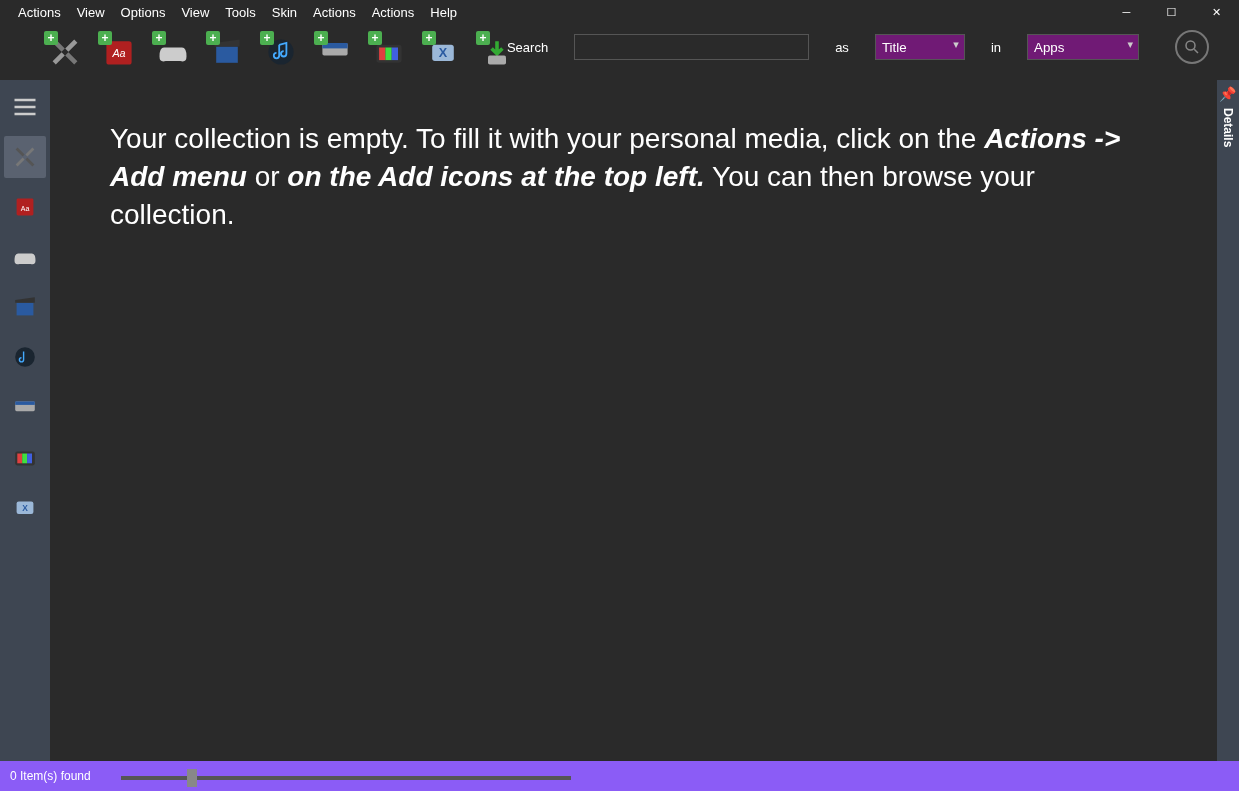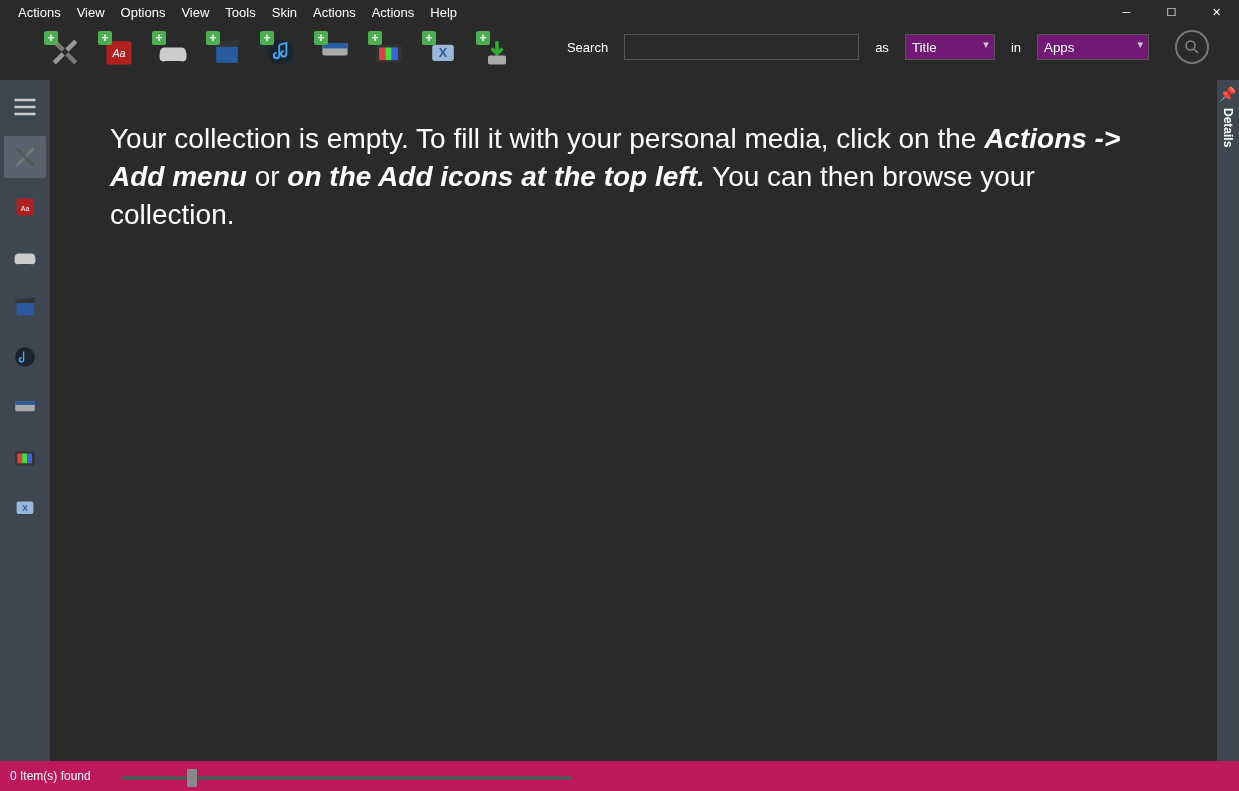--- a/index.html
+++ b/index.html
@@ -10,42 +10,42 @@
 .menubar .menu-item { padding:2px 8px; cursor:pointer;text-align:center; }
 .window-controls { position:absolute; right:0; top:0; display:flex; }
 .window-controls .wc { width:45px; height:24px; display:flex; align-items:center; justify-content:center; cursor:pointer; font-size:11px; }
 
 
 .toolbar { display:flex; align-items:center; height:56px; background:#2a2a2a; padding-left:38px; }
 .toolbar .tool-icon { width:54px; height:50px; display:flex; align-items:center; justify-content:center; cursor:pointer; position:relative; }
 .tool-icon svg { width:36px; height:36px; }
 .plus-badge { position:absolute; top:4px; left:6px; width:14px; height:14px; background:#4caf50; border-radius:2px; display:flex; align-items:center; justify-content:center; font-size:12px; font-weight:bold; color:#fff; }
 
-.search-area { position:absolute; right:30px; top:30px; display:flex; align-items:center; gap:16px; font-size:13px; }
+.search-area { position:absolute; right:30px; top:30px; display:flex; align-items:center; gap:26px; font-size:13px; }
 .search-area input[type=text] { width:235px; height:26px; background:#2a2a2a; border:1px solid #555; color:#fff; padding:0 6px; }
 .search-area select { height:26px; background:#701a75; border:1px solid #555; color:#fff; padding:0 20px 0 6px; appearance:none; position:relative; }
 .select-wrap { position:relative; display:inline-block; }
 .select-wrap::after { content:"▾"; position:absolute; right:6px; top:4px; pointer-events:none; font-size:11px; color:#ccc; }
 .search-btn { width:34px; height:34px; border-radius:50%; border:2px solid #777; display:flex; align-items:center; justify-content:center; cursor:pointer; margin-left:10px; }
 
 
 .main { display:flex; height:calc(100% - 80px - 30px); }
 .sidebar-left { width:50px; background:#3e4652; display:flex; flex-direction:column; align-items:center; padding-top:6px; gap:8px; }
 .sidebar-left .side-item { width:42px; height:42px; display:flex; align-items:center; justify-content:center; cursor:pointer; border-radius:2px; }
 .sidebar-left .side-item.active { background:#5a6270; }
 .content { flex:1; background:#2a2a2a; padding:40px 60px; }
 .empty-msg { font-size:28px; line-height:1.35; color:#fff; }
 .empty-msg .bi { font-style:italic; font-weight:bold; }
 
 .sidebar-right { width:22px; background:#3e4652; display:flex; flex-direction:column; align-items:center; padding-top:6px; }
 .sidebar-right .pin { font-size:14px; color:#ffcc00; margin-bottom:6px; cursor:pointer; }
 .sidebar-right .details-label { writing-mode:vertical-rl; font-size:12px; color:#fff; cursor:pointer; font-weight:600; }
 
 
-.statusbar { position:absolute; bottom:0; left:0; right:0; height:30px; background:#be185d; display:flex; align-items:center; padding:0 10px; font-size:12px; }
+.statusbar { position:absolute; bottom:0; left:0; right:0; height:30px; background:#8b5cf6; display:flex; align-items:center; padding:0 10px; font-size:12px; }
 .slider { margin-left:30px; width:450px; }
 .slider input[type=range]{ width:100%; accent-color:#888; }
 input[type=range]{ -webkit-appearance:none; height:4px; background:#555; }
 input[type=range]::-webkit-slider-thumb{ -webkit-appearance:none; width:10px; height:18px; background:#888; }
 
 .icon-svg { width:28px; height:28px; }
 </style>
 </head>
 <body>
 

